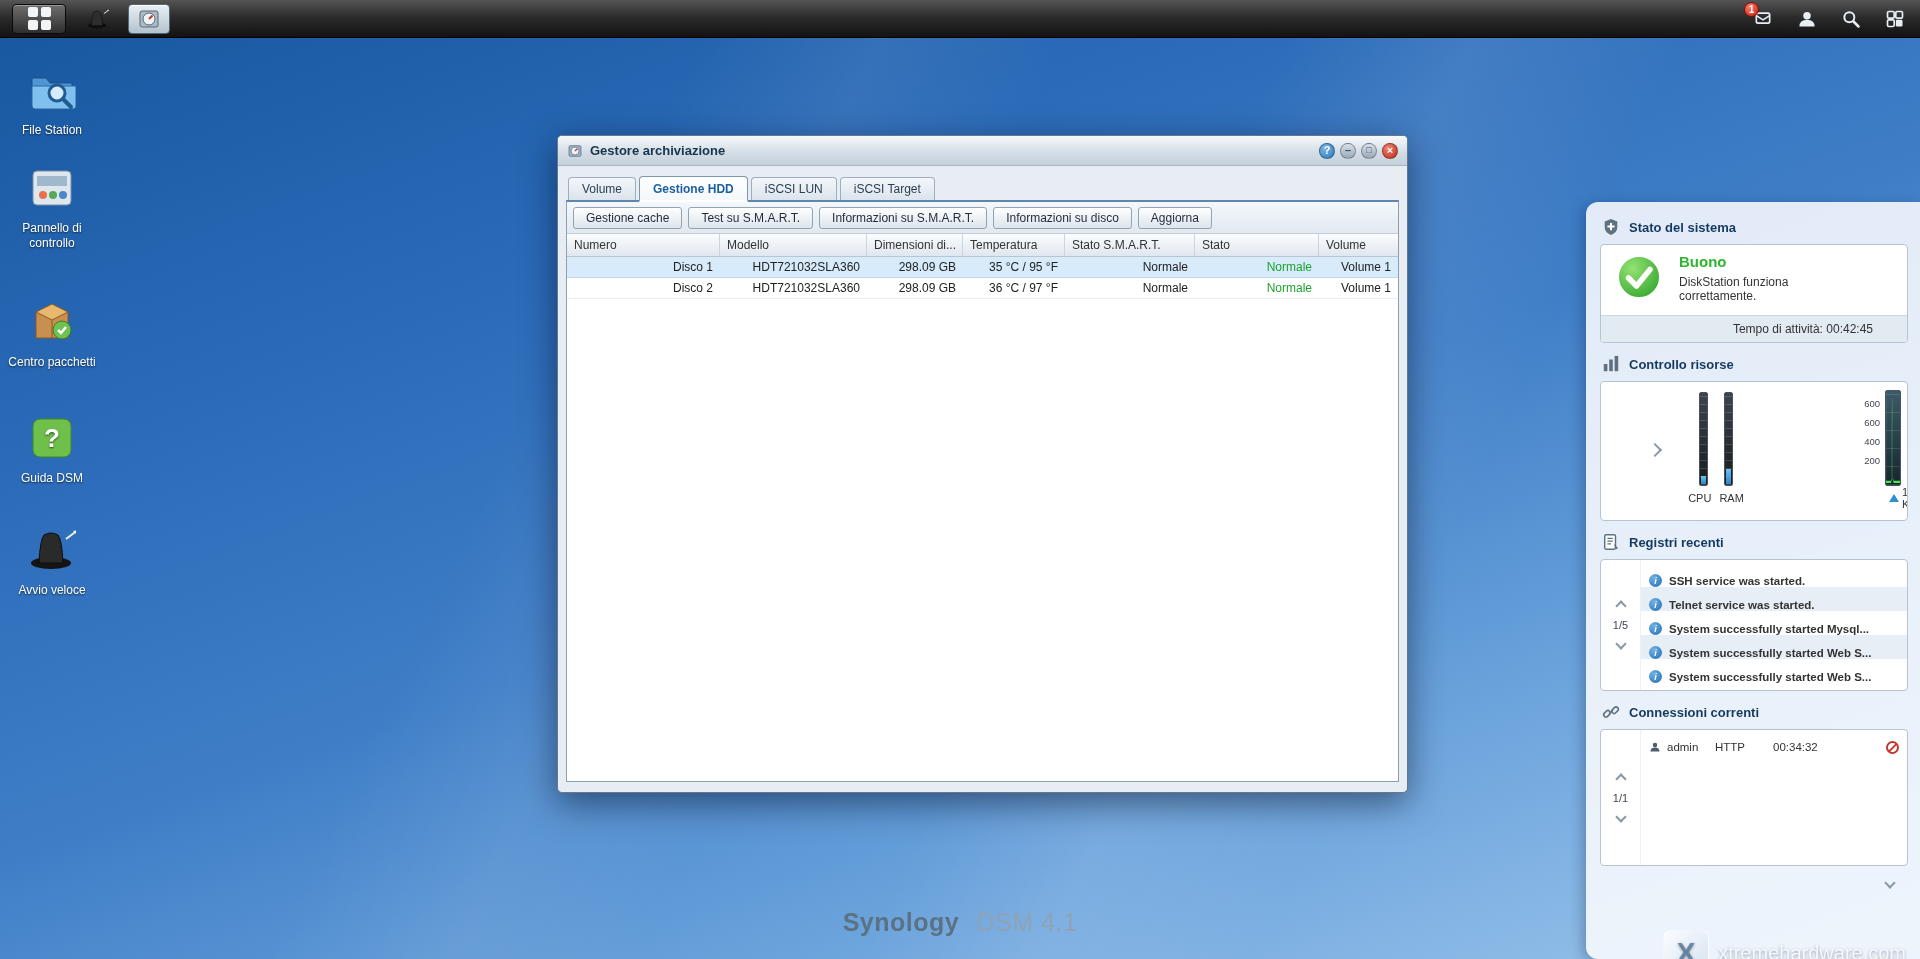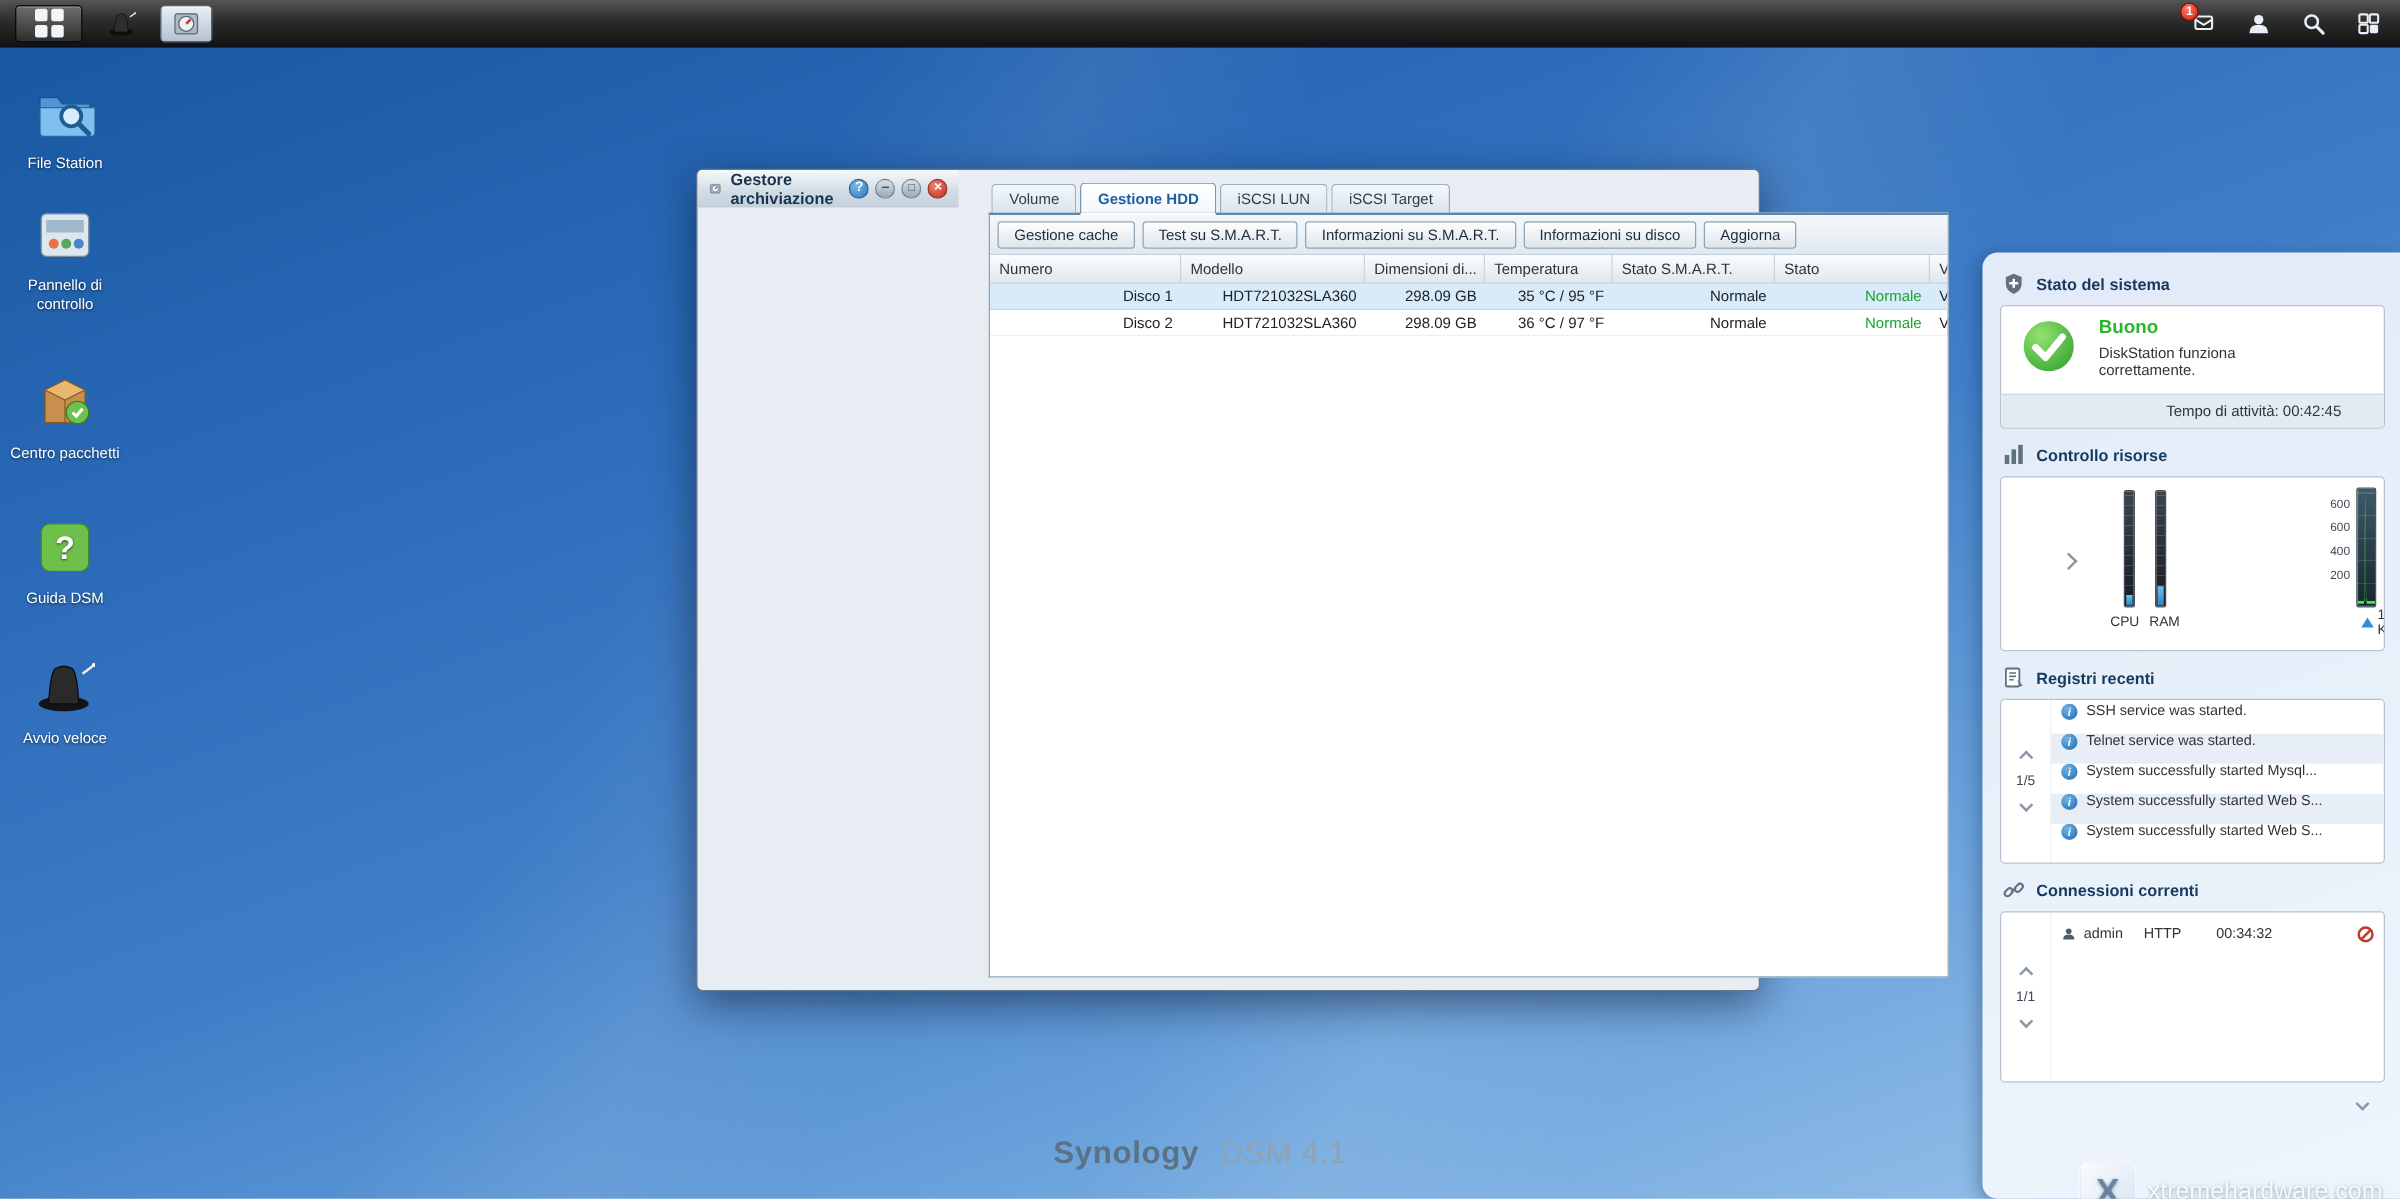--- a/index.html
+++ b/index.html
@@ -31,37 +31,37 @@
     color:#fff; font-size:10px; font-weight:bold; display:grid; place-items:center; padding:0 3px; }
 
   
   .desk-icon { position:absolute; left:6px; width:92px; text-align:center; color:#fff; font-size:12px;
     text-shadow:0 1px 2px rgba(0,0,0,.65); cursor:pointer; line-height:1.2; }
   .desk-icon .ic { width:48px; height:48px; margin:0 auto 6px; }
 
   
   .window { position:absolute; left:557px; top:135px; width:851px; height:658px; z-index:20;
     background:#e7edf2; border:1px solid #66788c; border-radius:5px;
-    box-shadow:0 10px 34px rgba(0,10,30,.5); display:flex; flex-direction:row; }
+    box-shadow:0 10px 34px rgba(0,10,30,.5); display:flex; flex-direction:column; }
   .titlebar { height:30px; flex:0 0 30px; border-radius:4px 4px 0 0;
     background:linear-gradient(#f6f9fb,#d2dce5 60%,#c5d1db);
     border-bottom:1px solid #a7b6c4; display:flex; align-items:center; gap:7px; padding:0 9px; }
   .win-title { font-size:13px; font-weight:bold; color:#17344f; }
   .win-btns { margin-left:auto; display:flex; gap:5px; }
   .win-btn { width:16px; height:16px; border-radius:50%; border:1px solid rgba(0,0,0,.3);
     color:#fff; font-size:11px; font-weight:bold; display:grid; place-items:center; cursor:pointer; line-height:1; }
   .win-btn.help  { background:radial-gradient(circle at 35% 30%, #7ab8e8, #2f77b8); }
   .win-btn.help::after  { content:"?"; }
   .win-btn.min, .win-btn.max { background:linear-gradient(#d8e1e9,#98a9b8); color:#3c4f61; }
   .win-btn.min::after  { content:"–"; }
   .win-btn.max::after  { content:"□"; font-size:9px; }
   .win-btn.close { background:radial-gradient(circle at 35% 30%, #ef8171, #bf2d1a); }
   .win-btn.close::after { content:"×"; }
 
-  .win-body { flex:1; display:flex; flex-direction:column; padding:8px 8px 10px;margin-left:16px; }
+  .win-body { flex:1; display:flex; flex-direction:column; padding:8px 8px 10px; }
   .tabs { display:flex; align-items:flex-end; gap:3px; padding-left:2px; height:26px; }
   .tab { padding:4px 13px 4px; font-size:12px; color:#2c3e50; cursor:pointer;
     background:linear-gradient(#f3f7fa,#dbe4ec); border:1px solid #9cafc0; border-bottom:none;
     border-radius:4px 4px 0 0; position:relative; }
   .tab.active { background:linear-gradient(#ffffff,#f4f8fb); font-weight:bold; color:#1c5e9e;
     border-color:#7f96ab; padding-top:5px; margin-bottom:-2px; border-bottom:2px solid #fff; z-index:3; }
   .content { flex:1; background:#fff; border:1px solid #8aa0b4; border-top:2px solid #5f87ad;
     display:flex; flex-direction:column; overflow:hidden; }
   .toolbar { flex:0 0 32px; display:flex; gap:6px; align-items:center; padding:0 6px;
     background:linear-gradient(#f4f8fb,#e1e9f0); border-bottom:1px solid #c2cedb; }
@@ -125,22 +125,22 @@
   .chev.up { transform:rotate(45deg); }
   .chev.down { transform:rotate(225deg); }
   .chev.right { transform:rotate(135deg); width:10px; height:10px; }
 
   
   .pager-box { display:flex; }
   .pager { flex:0 0 40px; display:flex; flex-direction:column; align-items:center;
     justify-content:center; gap:9px; font-size:11px; color:#445; border-right:1px solid #edf1f5; }
   .pager .chev { cursor:pointer; }
   .list { flex:1; padding-top:3px; }
-  .log-row { height:24px; display:flex; align-items:flex-start; gap:7px; padding:0 8px;
-    font-size:11.5px; color:#333; white-space:nowrap; overflow:hidden; }
+  .log-row { height:24px; display:flex; align-items:flex-end; gap:7px; padding:0 8px;
+    font-size:11.5px; color:#333; white-space:nowrap; overflow:hidden;font-weight:bold; }
   .log-row.alt { background:#e7eef6; }
   .info-ic { flex:0 0 13px; width:13px; height:13px; border-radius:50%;
     background:radial-gradient(circle at 35% 30%, #6fb4e8, #1e6ab0); color:#fff; font-size:9px;
     font-weight:bold; font-style:italic; display:grid; place-items:center; }
   .info-ic::after { content:"i"; }
   .conn-row { height:26px; display:flex; align-items:center; gap:6px; padding:2px 8px 0;
     font-size:11.5px; color:#333; }
   .conn-user { min-width:42px; } .conn-proto { min-width:52px; }
   .kill-ic { margin-left:auto; width:13px; height:13px; border-radius:50%; border:2px solid #c0392b;
     position:relative; cursor:pointer; }

